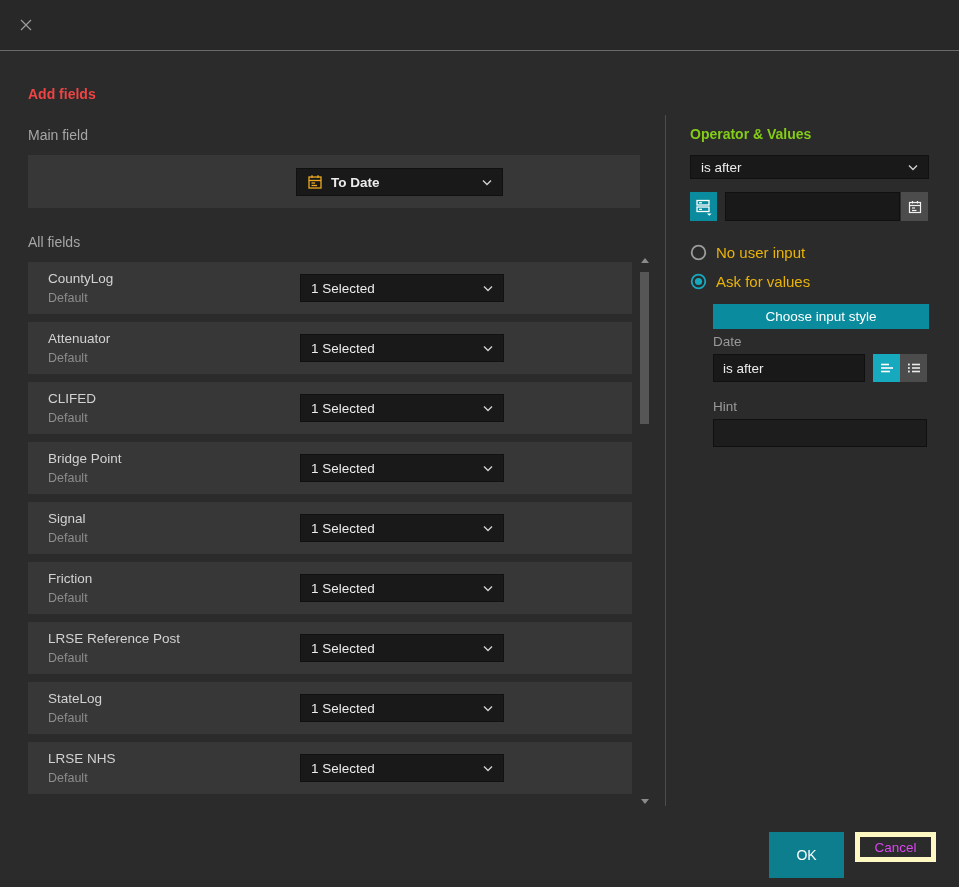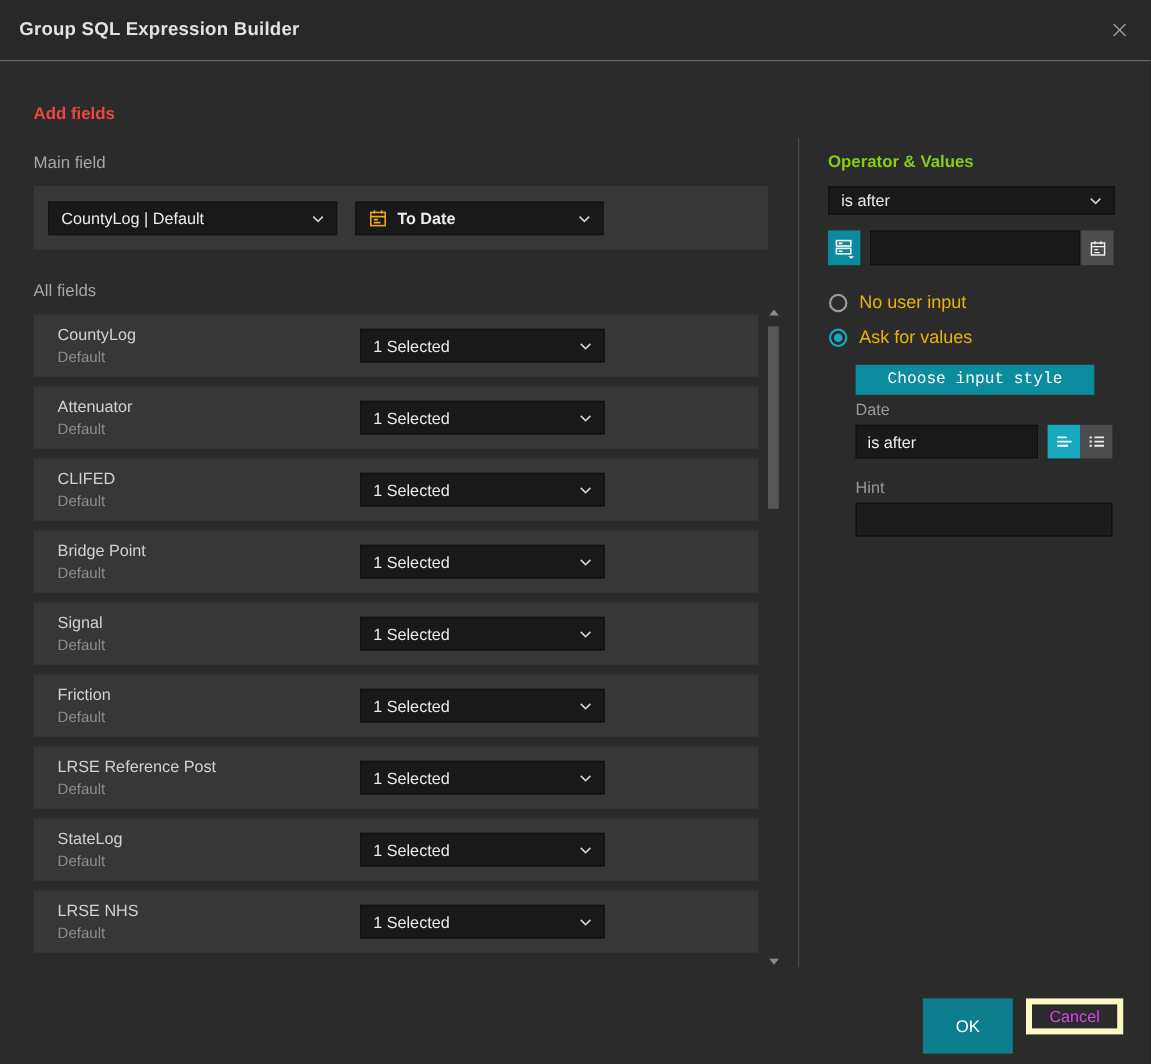--- a/index.html
+++ b/index.html
@@ -79,24 +79,24 @@
   .rp .val-btn  { position:absolute; left:0;   top:192px; width:27px;  height:29px; background:var(--accent-mid,#0b8c9e); }
   .rp .val-inp  { position:absolute; left:35px; top:192px; width:175px; height:29px; }
   .rp .cal-btn  { position:absolute; left:211px; top:192px; width:27px; height:29px; background:#4c4c4c; }
 
   .radio-row { position:absolute; left:0; display:flex; align-items:center; gap:9px; cursor:pointer; }
   .radio-row .rlabel { font-size:15px; color:#eab308; }
   .radio-1 { top:244px; }
   .radio-2 { top:273px; }
 
   .choose-btn {
-    position:absolute; left:23px; top:304px; width:199px; height:25px;
+    position:absolute; left:23px; top:304px; width:216px; height:25px;
     background:var(--accent-mid,#0b8c9e); color:#fff; font-size:13.5px;
     display:flex; align-items:center; justify-content:center; cursor:pointer;
-    border:none; font-family:Liberation Mono, monospace;
+    border:none; font-family:Liberation Sans, sans-serif;
   }
   .rp .label-label { position:absolute; left:23px; top:334px; font-size:13.5px; color:#9a9a9a; }
   .rp .label-inp   { position:absolute; left:23px; top:354px; width:152px; height:28px; }
   .rp .style-btn-1 { position:absolute; left:183px; top:354px; width:27px; height:28px; background:var(--accent-bright,#17a9bd); }
   .rp .style-btn-2 { position:absolute; left:210px; top:354px; width:27px; height:28px; background:#4c4c4c; }
   .rp .hint-label  { position:absolute; left:23px; top:399px; font-size:13.5px; color:#9a9a9a; }
   .rp .hint-inp    { position:absolute; left:23px; top:419px; width:214px; height:28px; background:#1d1d1d; }
 
   
   .ok-btn {
@@ -109,42 +109,33 @@
     background:transparent; color:#d946ef; border:5px solid #fef9c3; font-size:13.5px;
     cursor:pointer; font-family:"Liberation Sans", sans-serif;
   }
 </style>
 </head>
 <body>
 
 <div class="dialog">
 
   <div class="titlebar">
-    <span class="title">Group SQL Expression Builder</span>
     <span class="close-btn">
       <svg width="16" height="16" viewBox="0 0 16 16" fill="none" stroke-width="1.2">
         <line x1="3" y1="3" x2="13" y2="13"></line>
           <line x1="13" y1="3" x2="3" y2="13"></line>
       </svg>
     </span>
   </div>
 
   <div class="h-label bold" style="left:28px; top:86px;">Add fields</div>
   <div class="h-label" style="left:28px; top:127px;">Main field</div>
   <div class="h-label" style="left:28px; top:234px;">All fields</div>
 
   <div class="main-panel">
-    <div class="select sel-field">
-      <span class="grow">CountyLog | Default</span>
-      <span class="chev">
-        <svg width="10" height="7" viewBox="0 0 10 7" fill="none" stroke-width="1.4">
-            <polyline points="1,1.5 5,5.5 9,1.5"></polyline>
-          </svg>
-      </span>
-    </div>
     <div class="select sel-date">
       <span style="display:flex;">
         <svg width="16" height="16" viewBox="0 0 16 16" fill="none" stroke="#edaa21" stroke-width="1.3">
           <rect x="2" y="3" width="12" height="11"></rect>
           <line x1="2" y1="6.5" x2="14" y2="6.5"></line>
           <line x1="5" y1="1.2" x2="5" y2="4"></line>
             <line x1="11" y1="1.2" x2="11" y2="4"></line>
           <line x1="4.5" y1="9" x2="8" y2="9"></line>
             <line x1="4.5" y1="11.5" x2="10" y2="11.5"></line>
         </svg>

